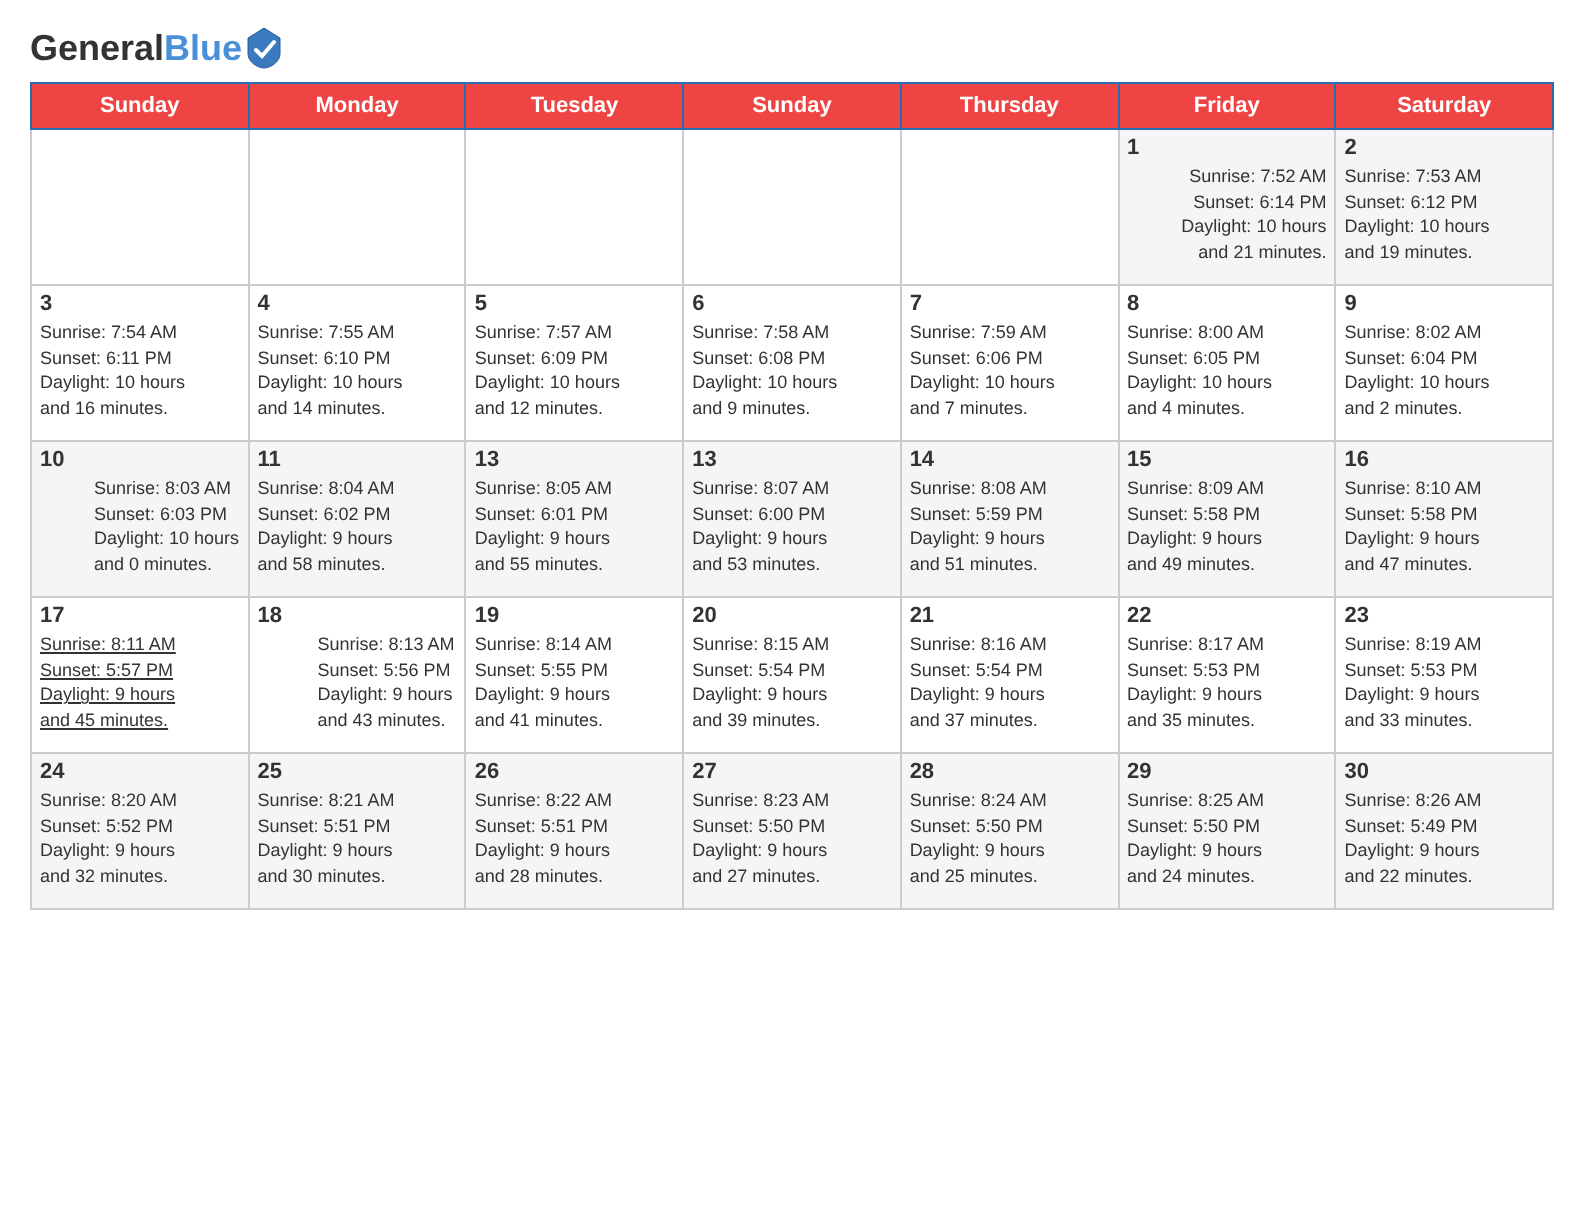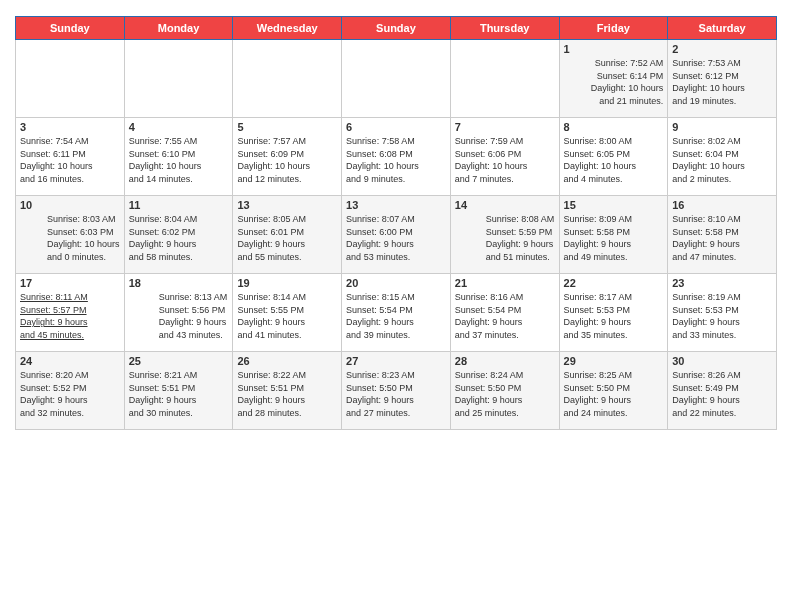--- a/index.html
+++ b/index.html
@@ -96,27 +96,44 @@
       color: #333;
     }
     .empty-cell {
       background: #fff !important;
     }
   </style>
 </head>
 <body>
 
 <div class="container">
+  <div class="header-row">
+    <div class="logo">
+      <div>
+        <div style="display:flex;align-items:center;">
+          <span class="logo-text">General<span>Blue</span></span>
+          <svg class="logo-icon" viewBox="0 0 18 22" fill="none" xmlns="http://www.w3.org/2000/svg">
+            <path d="M9 1 L17 6 L17 14 C17 18 12 21 9 21 C6 21 1 18 1 14 L1 6 Z" fill="#3a7abf" stroke="#2a5a9f" stroke-width="0.5"></path>
+            <path d="M5 12 L8 15 L14 8" stroke="white" stroke-width="2" fill="none" stroke-linecap="round"></path>
+          </svg>
+        </div>
+      </div>
+    </div>
+    <div class="title-block">
+      <div class="month-title"></div>
+      <div class="subtitle"></div>
+    </div>
+  </div>
 
   <table>
     <thead>
       <tr>
       <th>Sunday</th>
           <th>Monday</th>
-          <th>Wednesday</th>
+          <th>Tuesday</th>
           <th>Sunday</th>
           <th>Thursday</th>
           <th>Friday</th>
           <th>Saturday</th>
         </tr>
     </thead>
     <tbody id="calendar-body">
     <tr>
           <td class="empty-cell"></td>
           <td class="empty-cell"></td>
@@ -213,21 +230,21 @@
           </td>
           <td>
             <span class="day-num">13</span>
             <div class="day-info" style="white-space: pre-line;">Sunrise: 8:07 AM
 Sunset: 6:00 PM
 Daylight: 9 hours
 and 53 minutes.</div>
           </td>
           <td>
             <span class="day-num">14</span>
-            <div class="day-info" style="white-space: pre-line; margin-left: 31px;">Sunrise: 8:08 AM
+            <div class="day-info" style="white-space: pre-line;">Sunrise: 8:08 AM
 Sunset: 5:59 PM
 Daylight: 9 hours
 and 51 minutes.</div>
           </td>
           <td>
             <span class="day-num">15</span>
             <div class="day-info" style="white-space: pre-line;">Sunrise: 8:09 AM
 Sunset: 5:58 PM
 Daylight: 9 hours
 and 49 minutes.</div>

